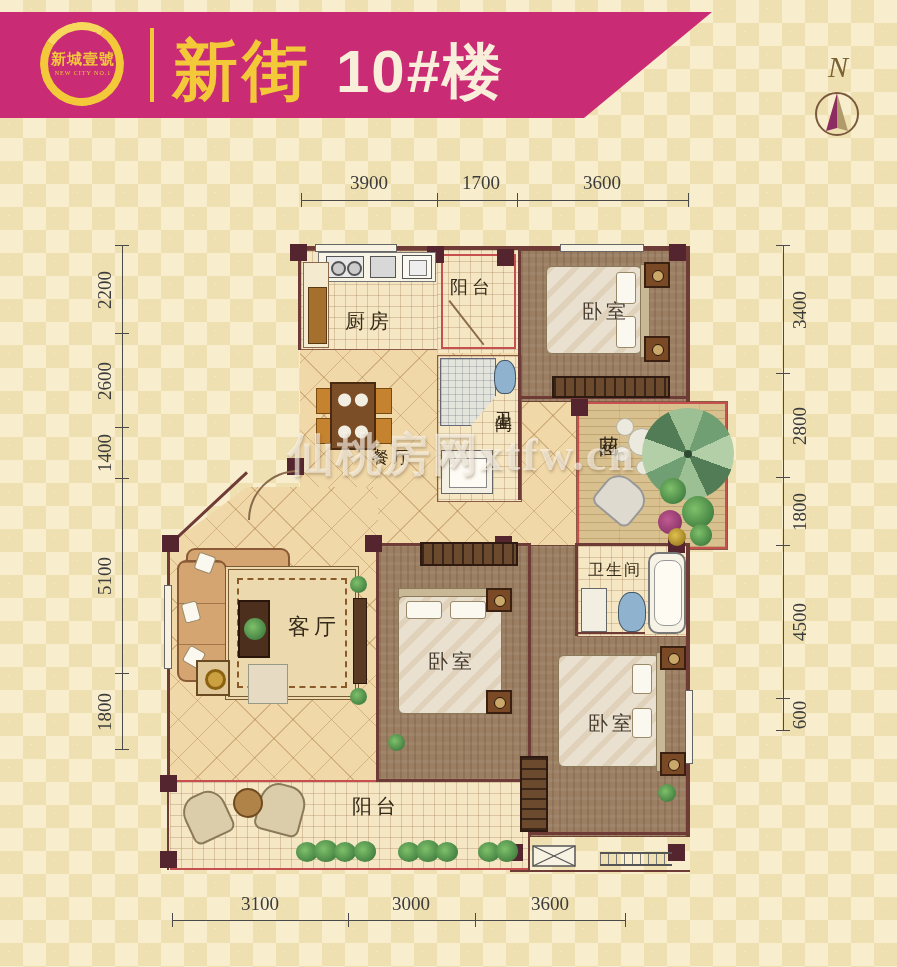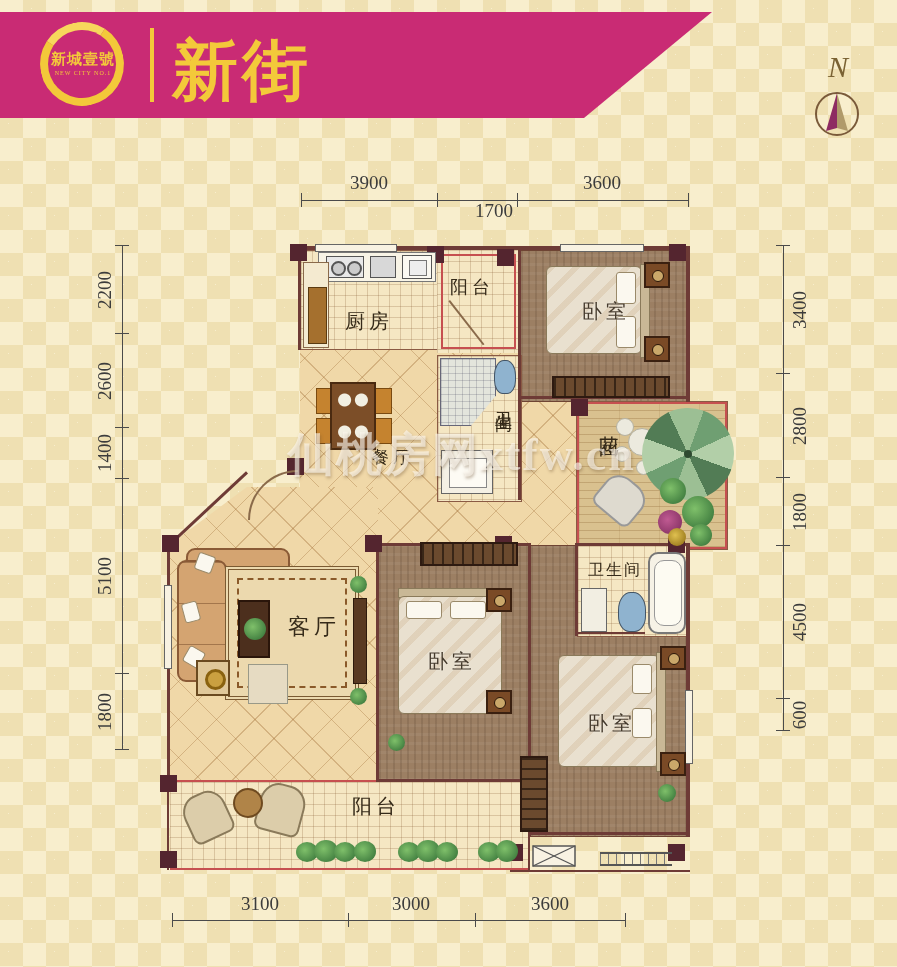--- a/index.html
+++ b/index.html
@@ -86,36 +86,37 @@
 <div class="page">
 
   <div class="banner">
     <div class="logo-ring"></div>
     <div class="logo-text">
       <span>新城壹號</span>
       <span class="logo-sub">NEW CITY NO.1</span>
     </div>
     <div class="banner-divider"></div>
     <span class="title-cn">新街</span>
+    <span class="title-num">10#楼</span>
   </div>
 
   <div class="compass-n">N</div>
   <svg class="abs" style="left:813px;top:90px;" width="48" height="48" viewBox="0 0 48 48">
     <circle cx="24" cy="24" r="21" fill="none" stroke="#7a5a3a" stroke-width="2"></circle>
     <path d="M24 3 L24 38 L13 41 Z" fill="#8e2b62"></path>
     <path d="M24 3 L24 38 L35 41 Z" fill="#b09a6a"></path>
   </svg>
 
   <div class="dline-h" style="left:301px;top:200px;width:387px;"></div>
   <div class="dtick-v" style="left:301px;top:193px;"></div>
   <div class="dtick-v" style="left:437px;top:193px;"></div>
   <div class="dtick-v" style="left:517px;top:193px;"></div>
   <div class="dtick-v" style="left:688px;top:193px;"></div>
   <div class="dim-label" style="left:339px;top:172px;">3900</div>
-  <div class="dim-label" style="left:464px;top:172px;margin-top:28px;">1700</div>
+  <div class="dim-label" style="left:451px;top:172px;">1700</div>
   <div class="dim-label" style="left:572px;top:172px;">3600</div>
 
   <div class="dline-h" style="left:172px;top:920px;width:453px;"></div>
   <div class="dtick-v" style="left:172px;top:913px;"></div>
   <div class="dtick-v" style="left:348px;top:913px;"></div>
   <div class="dtick-v" style="left:475px;top:913px;"></div>
   <div class="dtick-v" style="left:625px;top:913px;"></div>
   <div class="dim-label" style="left:230px;top:893px;">3100</div>
   <div class="dim-label" style="left:381px;top:893px;">3000</div>
   <div class="dim-label" style="left:520px;top:893px;">3600</div>

